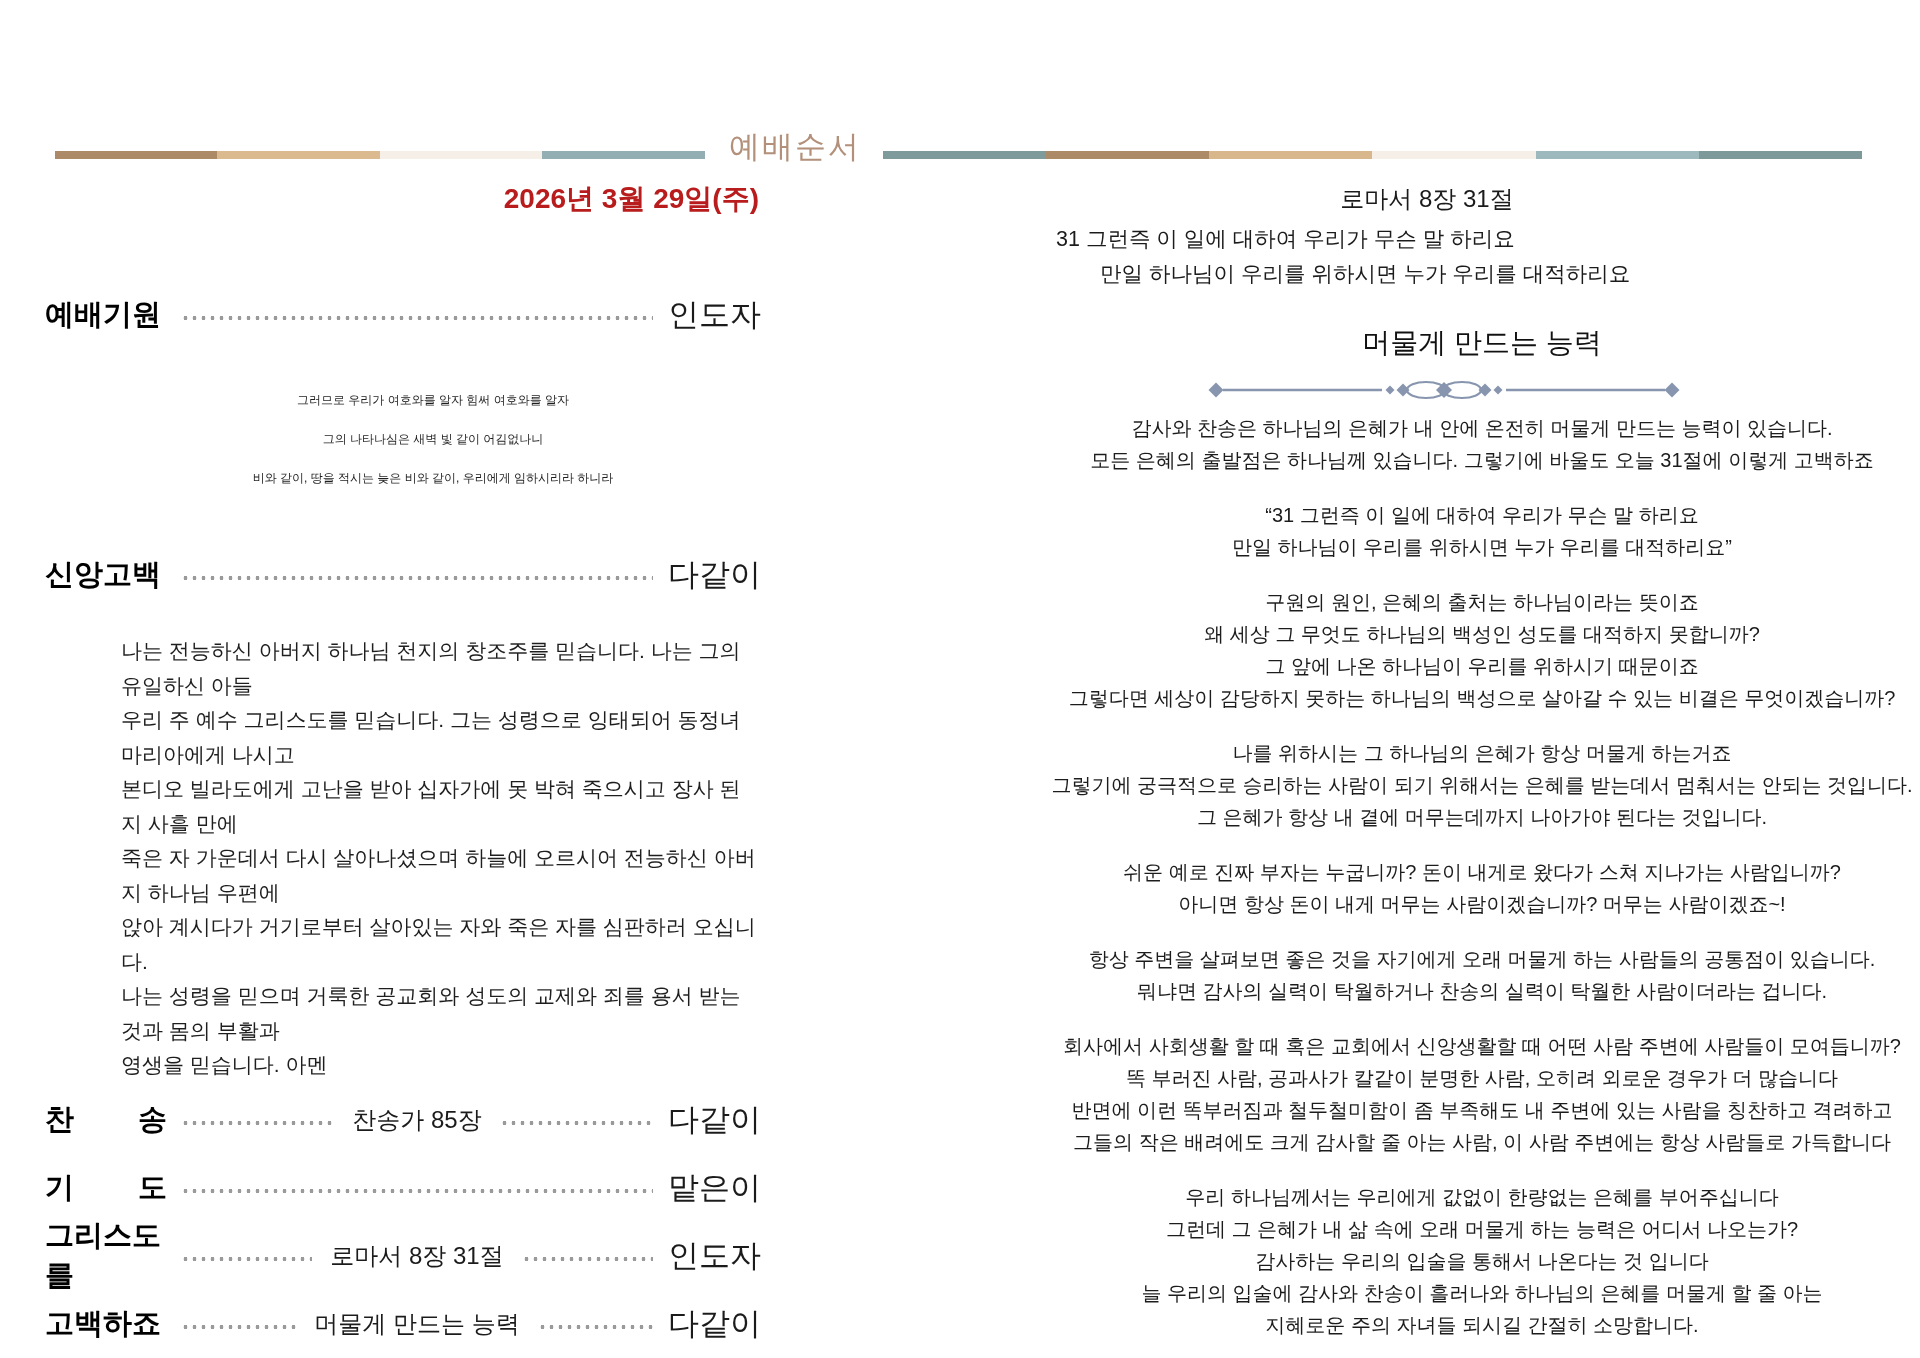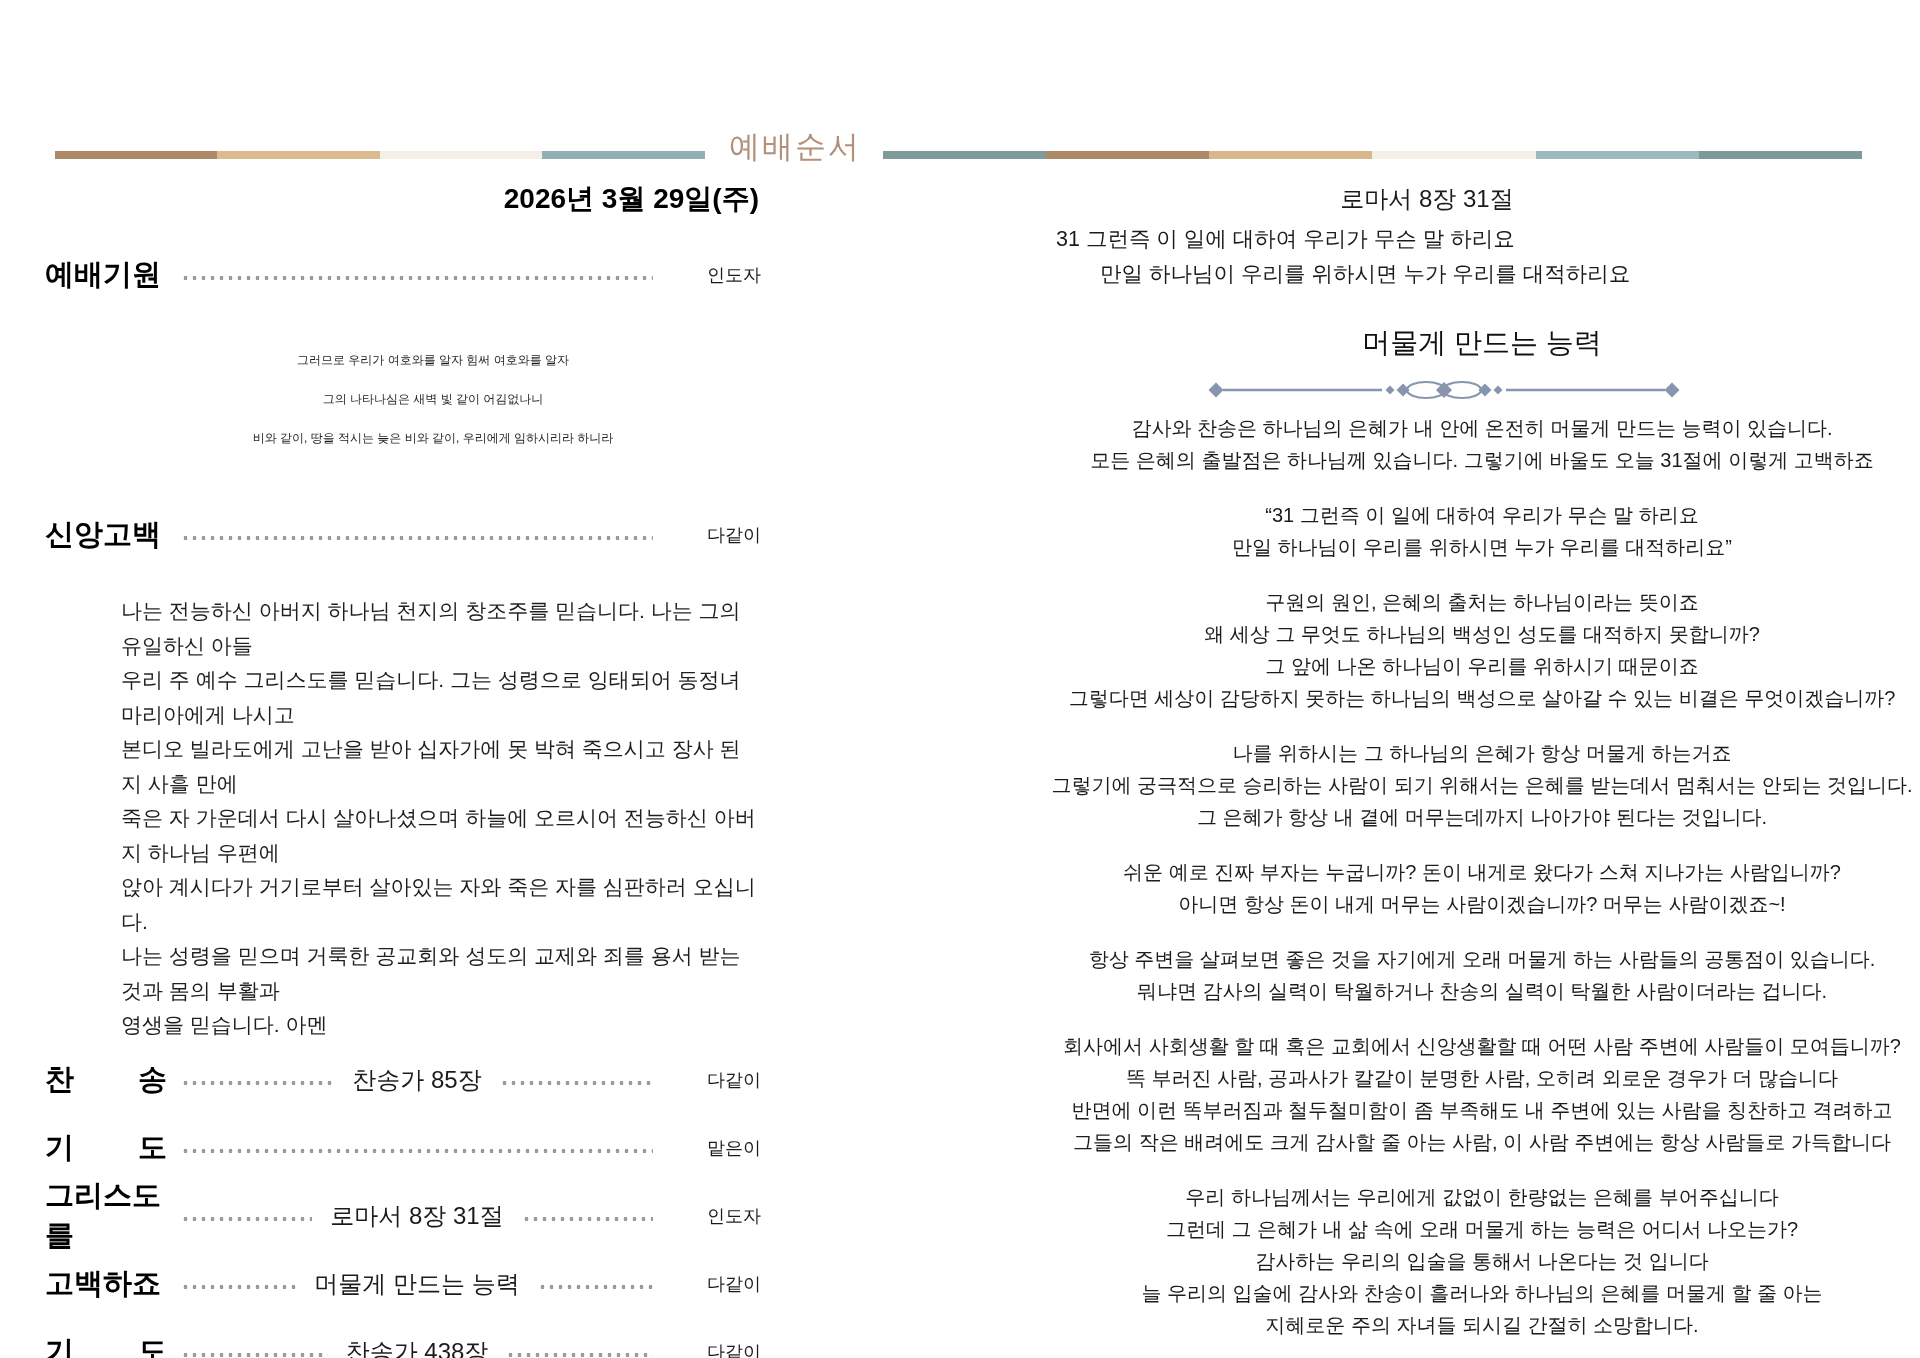--- a/index.html
+++ b/index.html
@@ -10,30 +10,30 @@
   .rule{position:absolute;height:8px;top:151px;}
   .rule-left{left:55px;width:650px;
     background:linear-gradient(90deg,#ac8a68 0 25%,#dcba90 25% 50%,#f6efe7 50% 75%,#93afb3 75% 100%);}
   .rule-right{left:883px;width:979px;
     background:linear-gradient(90deg,#7f9a9a 0 16.66%,#ac8a68 16.66% 33.33%,#d9b78d 33.33% 50%,#f6efe7 50% 66.66%,#9db9bd 66.66% 83.33%,#7e999a 83.33% 100%);}
   .page-title{position:absolute;left:712px;top:126px;width:166px;text-align:center;
     font-family:"Liberation Serif","DejaVu Serif",serif;font-size:31px;letter-spacing:2px;color:#b2907a;}
 
   
   .col-left{position:absolute;left:45px;top:182px;width:716px;}
-  .date{font-size:28px;font-weight:bold;color:#000000;text-align:right;line-height:34px;padding-right:2px;}
+  .date{font-size:28px;font-weight:bold;color:#b91c1c;text-align:right;line-height:34px;padding-right:2px;}
   .row{display:flex;align-items:center;height:38px;}
   .row-label{width:122px;flex:none;font-size:29px;font-weight:bold;color:#000;
     text-align:justify;text-align-last:justify;}
-  .row-right{width:94px;flex:none;font-size:18px;color:#1b1b1b;text-align:right;}
+  .row-right{width:94px;flex:none;font-size:31px;color:#1b1b1b;text-align:right;}
   .row-center{flex:none;font-size:24px;color:#1b1b1b;padding:0 4px;}
   .dots{flex:1;height:8px;margin:6px 14px 0;
     background-image:radial-gradient(circle,#9a9a9a 1.9px,rgba(0,0,0,0) 2.1px);
     background-size:9px 8px;background-repeat:repeat-x;background-position:0 50%;}
-  .r0{margin-top:40px;align-items:center;}
+  .r0{margin-top:80px;align-items:center;}
   .quote{margin-top:47px;padding-left:60px;text-align:center;font-size:12px;line-height:39px;color:#1e1e1e;}
   .r1{margin-top:58px;}
   .creed{margin-top:40px;padding-left:76px;font-size:21px;line-height:34.5px;color:#1e1e1e;text-align:left;}
   .r2{margin-top:18px;}
   .r3,.r4,.r5,.r6,.r7{margin-top:30px;}
 
   
   .col-right{position:absolute;left:1040px;top:184px;width:884px;}
   .ref{text-align:center;font-size:24px;line-height:30px;transform:translateX(-55px);}
   .verse{margin:8px 0 0 16px;font-size:21.5px;line-height:35px;text-align:left;}

